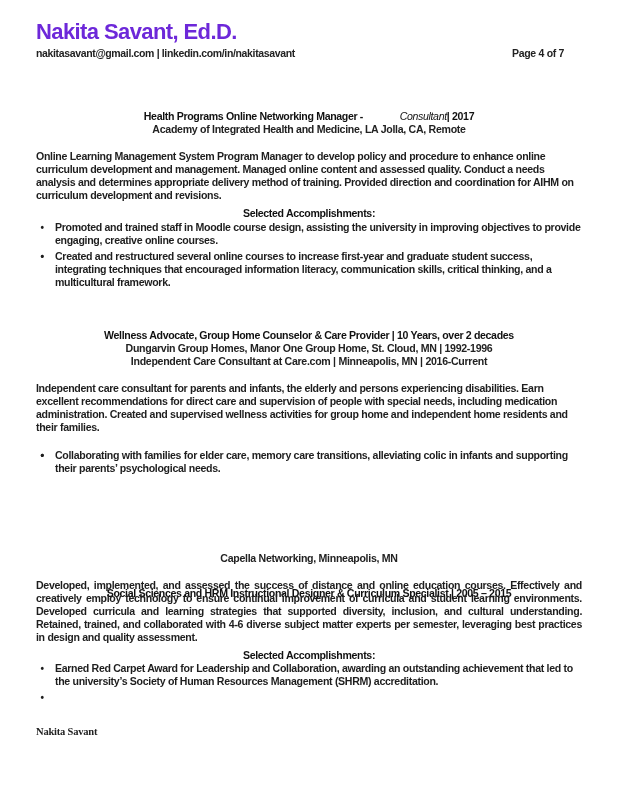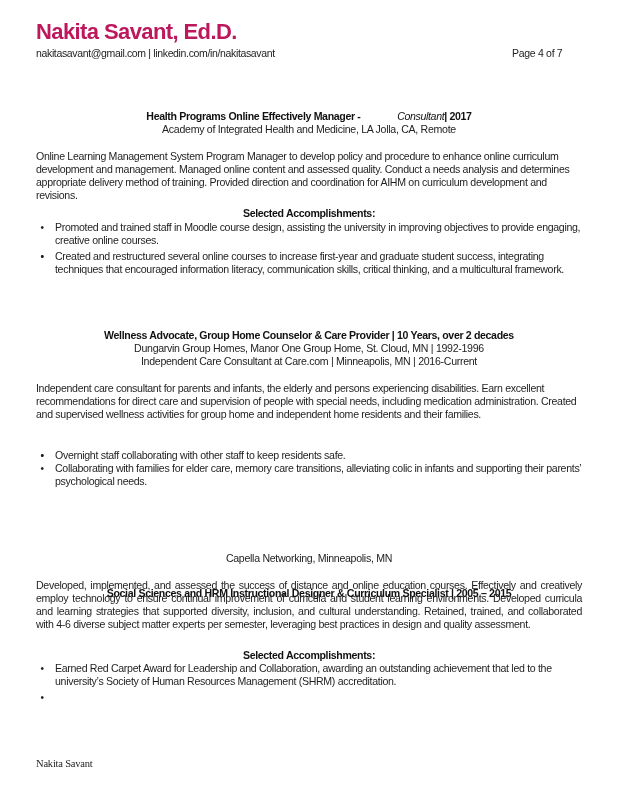--- a/index.html
+++ b/index.html
@@ -2,24 +2,24 @@
 <html><head>
 <meta charset="utf-8">
 <style>
   html, body { margin: 0; padding: 0; background: #ffffff; }
   body {
     width: 618px; height: 800px; position: relative; overflow: hidden;
     font-family: "Liberation Sans", "DejaVu Sans", sans-serif;
     color: #1a1a1a;
   }
   .page { position: absolute; left: 0; top: 0; width: 618px; height: 800px; }
-  .abs { position: absolute; }
+  .abs { position: absolute; font-weight: bold; }
   .name {
     left: 36px; top: 19px; font-size: 22px; font-weight: bold; letter-spacing: -0.6px;
-    color: #be185d; white-space: nowrap;
+    color: #6d28d9; white-space: nowrap;
   }
   .contact {
     left: 36px; top: 47px; font-size: 10.5px; letter-spacing: -0.35px; white-space: nowrap; color: #222;
   }
   .pageno {
     left: 512px; top: 47px; font-size: 10.5px; letter-spacing: -0.3px; white-space: nowrap; color: #222;
   }
   .body-text {
     font-size: 10.6px; line-height: 13px; letter-spacing: -0.32px; color: #1e1e1e;
   }
@@ -30,35 +30,35 @@
   .para { left: 36px; width: 546px; }
   .justify { text-align: justify; text-align-last: left; }
   .heading { font-weight: bold; font-size: 10.6px; letter-spacing: -0.35px; line-height: 13px; color: #111; }
   ul.blist { list-style: none; margin: 0; padding: 0; left: 36px; width: 546px; }
   ul.blist li { position: relative; padding-left: 19px; }
   ul.blist.gap li { margin-bottom: 3px; }
   ul.blist li .bullet {
     position: absolute; left: 2px; top: 0; width: 8px; text-align: center; font-size: 10px;
   }
   .footer {
-    left: 36px; top: 758px; font-family: "Liberation Serif", "DejaVu Serif", serif; font-size: 10.5px;
+    left: 36px; top: 726px; font-family: "Liberation Serif", "DejaVu Serif", serif; font-size: 10.5px;
     letter-spacing: -0.2px; color: #222; white-space: nowrap;
   }
 </style>
 </head>
 <body>
 
 <div class="page">
 
   <div class="abs name">Nakita Savant, Ed.D.</div>
   <div class="abs contact">nakitasavant@gmail.com | linkedin.com/in/nakitasavant</div>
   <div class="abs pageno">Page 4 of 7</div>
 
   <div class="abs center job-title" style="top:110px;">
-    <span>Health Programs Online Effectively Manager - </span><span class="italic">Consultant</span><span>| 2017</span>
+    <span>Health Programs Online Networking Manager - </span><span class="italic">Consultant</span><span>| 2017</span>
   </div>
   <div class="abs center job-sub" style="top:123px;">Academy of Integrated Health and Medicine, LA Jolla, CA, Remote</div>
 
   <div class="abs para body-text" style="top:150px;">Online Learning Management System Program Manager to develop policy and procedure to enhance online curriculum development and management. Managed online content and assessed quality. Conduct a needs analysis and determines appropriate delivery method of training. Provided direction and coordination for AIHM on curriculum development and revisions.</div>
 
   <div class="abs center heading" style="top:207px;">Selected Accomplishments:</div>
 
   <ul class="abs blist gap body-text" style="top:221px;">
     <li><span class="bullet">•</span><span>Promoted and trained staff in Moodle course design, assisting the university in improving objectives to provide engaging, creative online courses.</span></li>
     <li><span class="bullet">•</span></li>
@@ -66,21 +66,21 @@
   </ul>
 
   <div class="abs center job-title" style="top:329px;">Wellness Advocate, Group Home Counselor &amp; Care Provider | 10 Years, over 2 decades</div>
   <div class="abs center job-sub" style="top:342px;">Dungarvin Group Homes, Manor One Group Home, St. Cloud, MN | 1992-1996</div>
   <div class="abs center job-sub" style="top:355px;">Independent Care Consultant at Care.com | Minneapolis, MN | 2016-Current</div>
 
   <div class="abs para body-text" style="top:382px;">Independent care consultant for parents and infants, the elderly and persons experiencing disabilities. Earn excellent recommendations for direct care and supervision of people with special needs, including medication administration. Created and supervised wellness activities for group home and independent home residents and their families.</div>
 
   <ul class="abs blist body-text" style="top:449px;">
     <li><span class="bullet">•</span></li>
-    <li><span class="bullet">•</span><span>Overnight staff collaborating with other staff to keep residents safe.</span></li>
+    <li><span class="bullet">•</span></li>
     <li><span class="bullet">•</span><span>Collaborating with families for elder care, memory care transitions, alleviating colic in infants and supporting their parents’ psychological needs.</span></li>
   </ul>
 
   <div class="abs center job-title" style="top:539px;margin-top:48px;">Social Sciences and HRM Instructional Designer &amp; Curriculum Specialist | 2005 – 2015</div>
   <div class="abs center job-sub" style="top:552px;">Capella Networking, Minneapolis, MN</div>
 
   <div class="abs para body-text justify" style="top:579px;">Developed, implemented, and assessed the success of distance and online education courses. Effectively and creatively employ technology to ensure continual improvement of curricula and student learning environments. Developed curricula and learning strategies that supported diversity, inclusion, and cultural understanding. Retained, trained, and collaborated with 4-6 diverse subject matter experts per semester, leveraging best practices in design and quality assessment.</div>
 
   <div class="abs center heading" style="top:649px;">Selected Accomplishments:</div>
 

